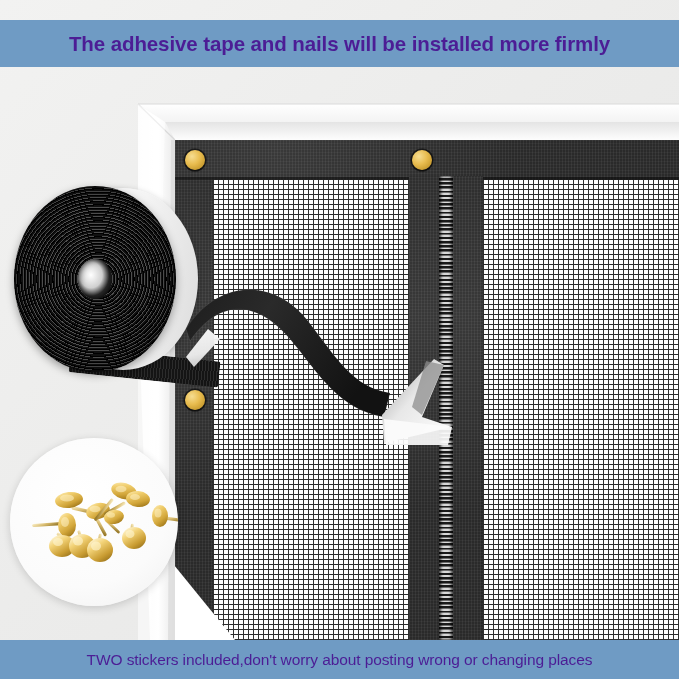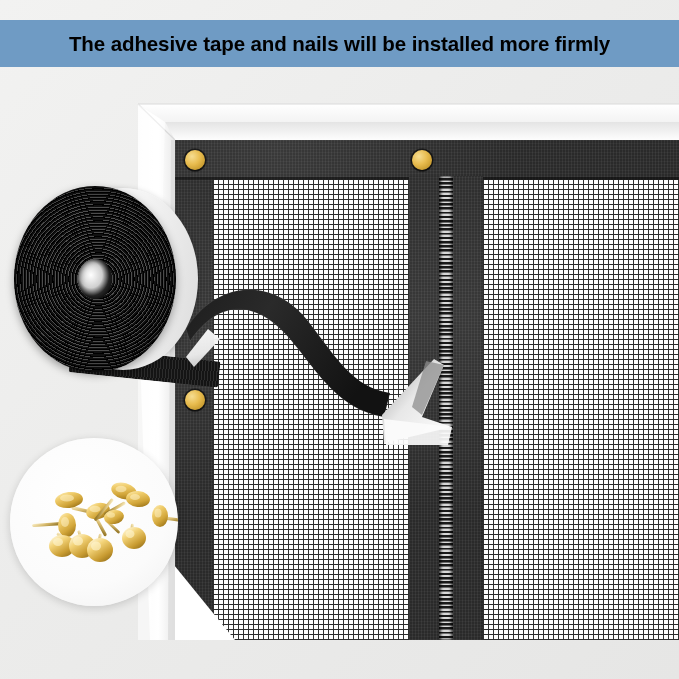--- a/index.html
+++ b/index.html
@@ -24,21 +24,21 @@
     inset: 0;
     background: linear-gradient(135deg, #f2f2f1 0%, #ececeb 45%, #e6e6e5 100%);
   }
 
   
   .banner {
     position: absolute;
     left: 0;
     width: 679px;
     background: #6f9bc4;
-    color: #000000;
+    color: #4c1d95;
     display: flex;
     align-items: center;
     justify-content: center;
     text-align: center;
     letter-spacing: -0.1px;
     z-index: 60;
     box-sizing: border-box;
   }
   .banner-top {
     top: 20px;
@@ -427,14 +427,17 @@
         <ellipse cx="104" cy="79" rx="10" ry="7" fill="url(#goldHead)" transform="rotate(-8 104 79)"></ellipse>
         <ellipse cx="101" cy="77" rx="4" ry="2.8" fill="#fff3c8" opacity="0.5"></ellipse>
       </g>
     </svg>
   </div>
 
   <div class="banner banner-top">
     <span>The adhesive tape and nails will be installed more firmly</span>
   </div>
 
+  <div class="banner banner-bottom">
+    <span>TWO stickers included,don't worry about posting wrong or changing places</span>
+  </div>
 
 </div>
 
 </body></html>

